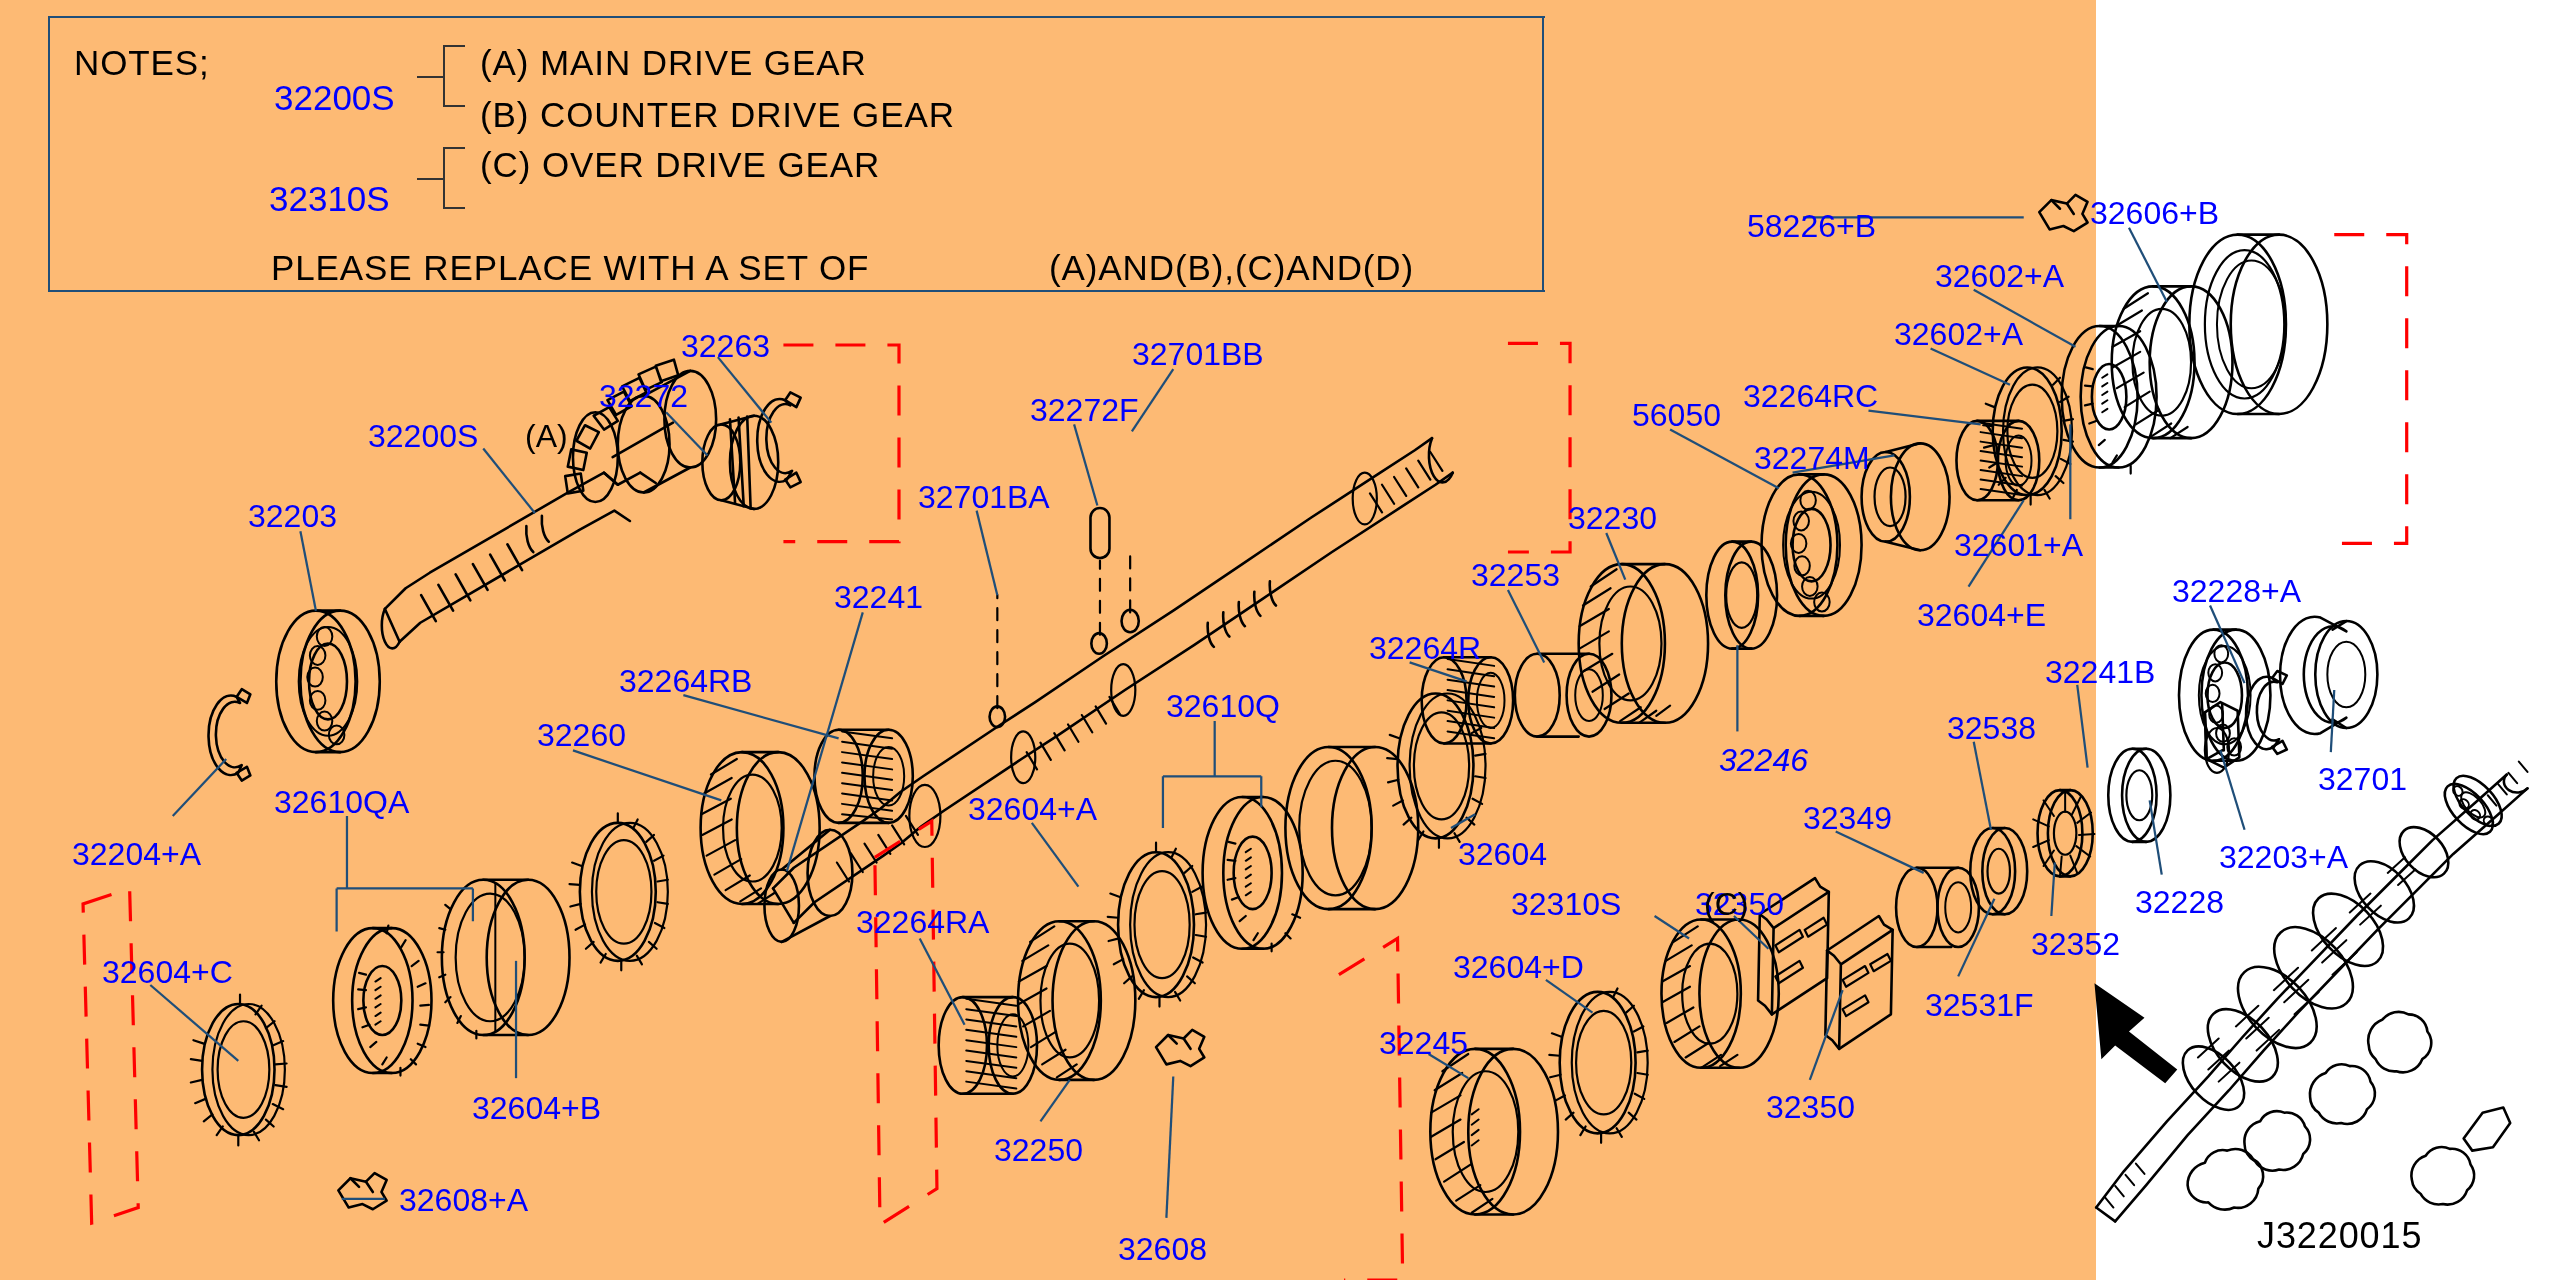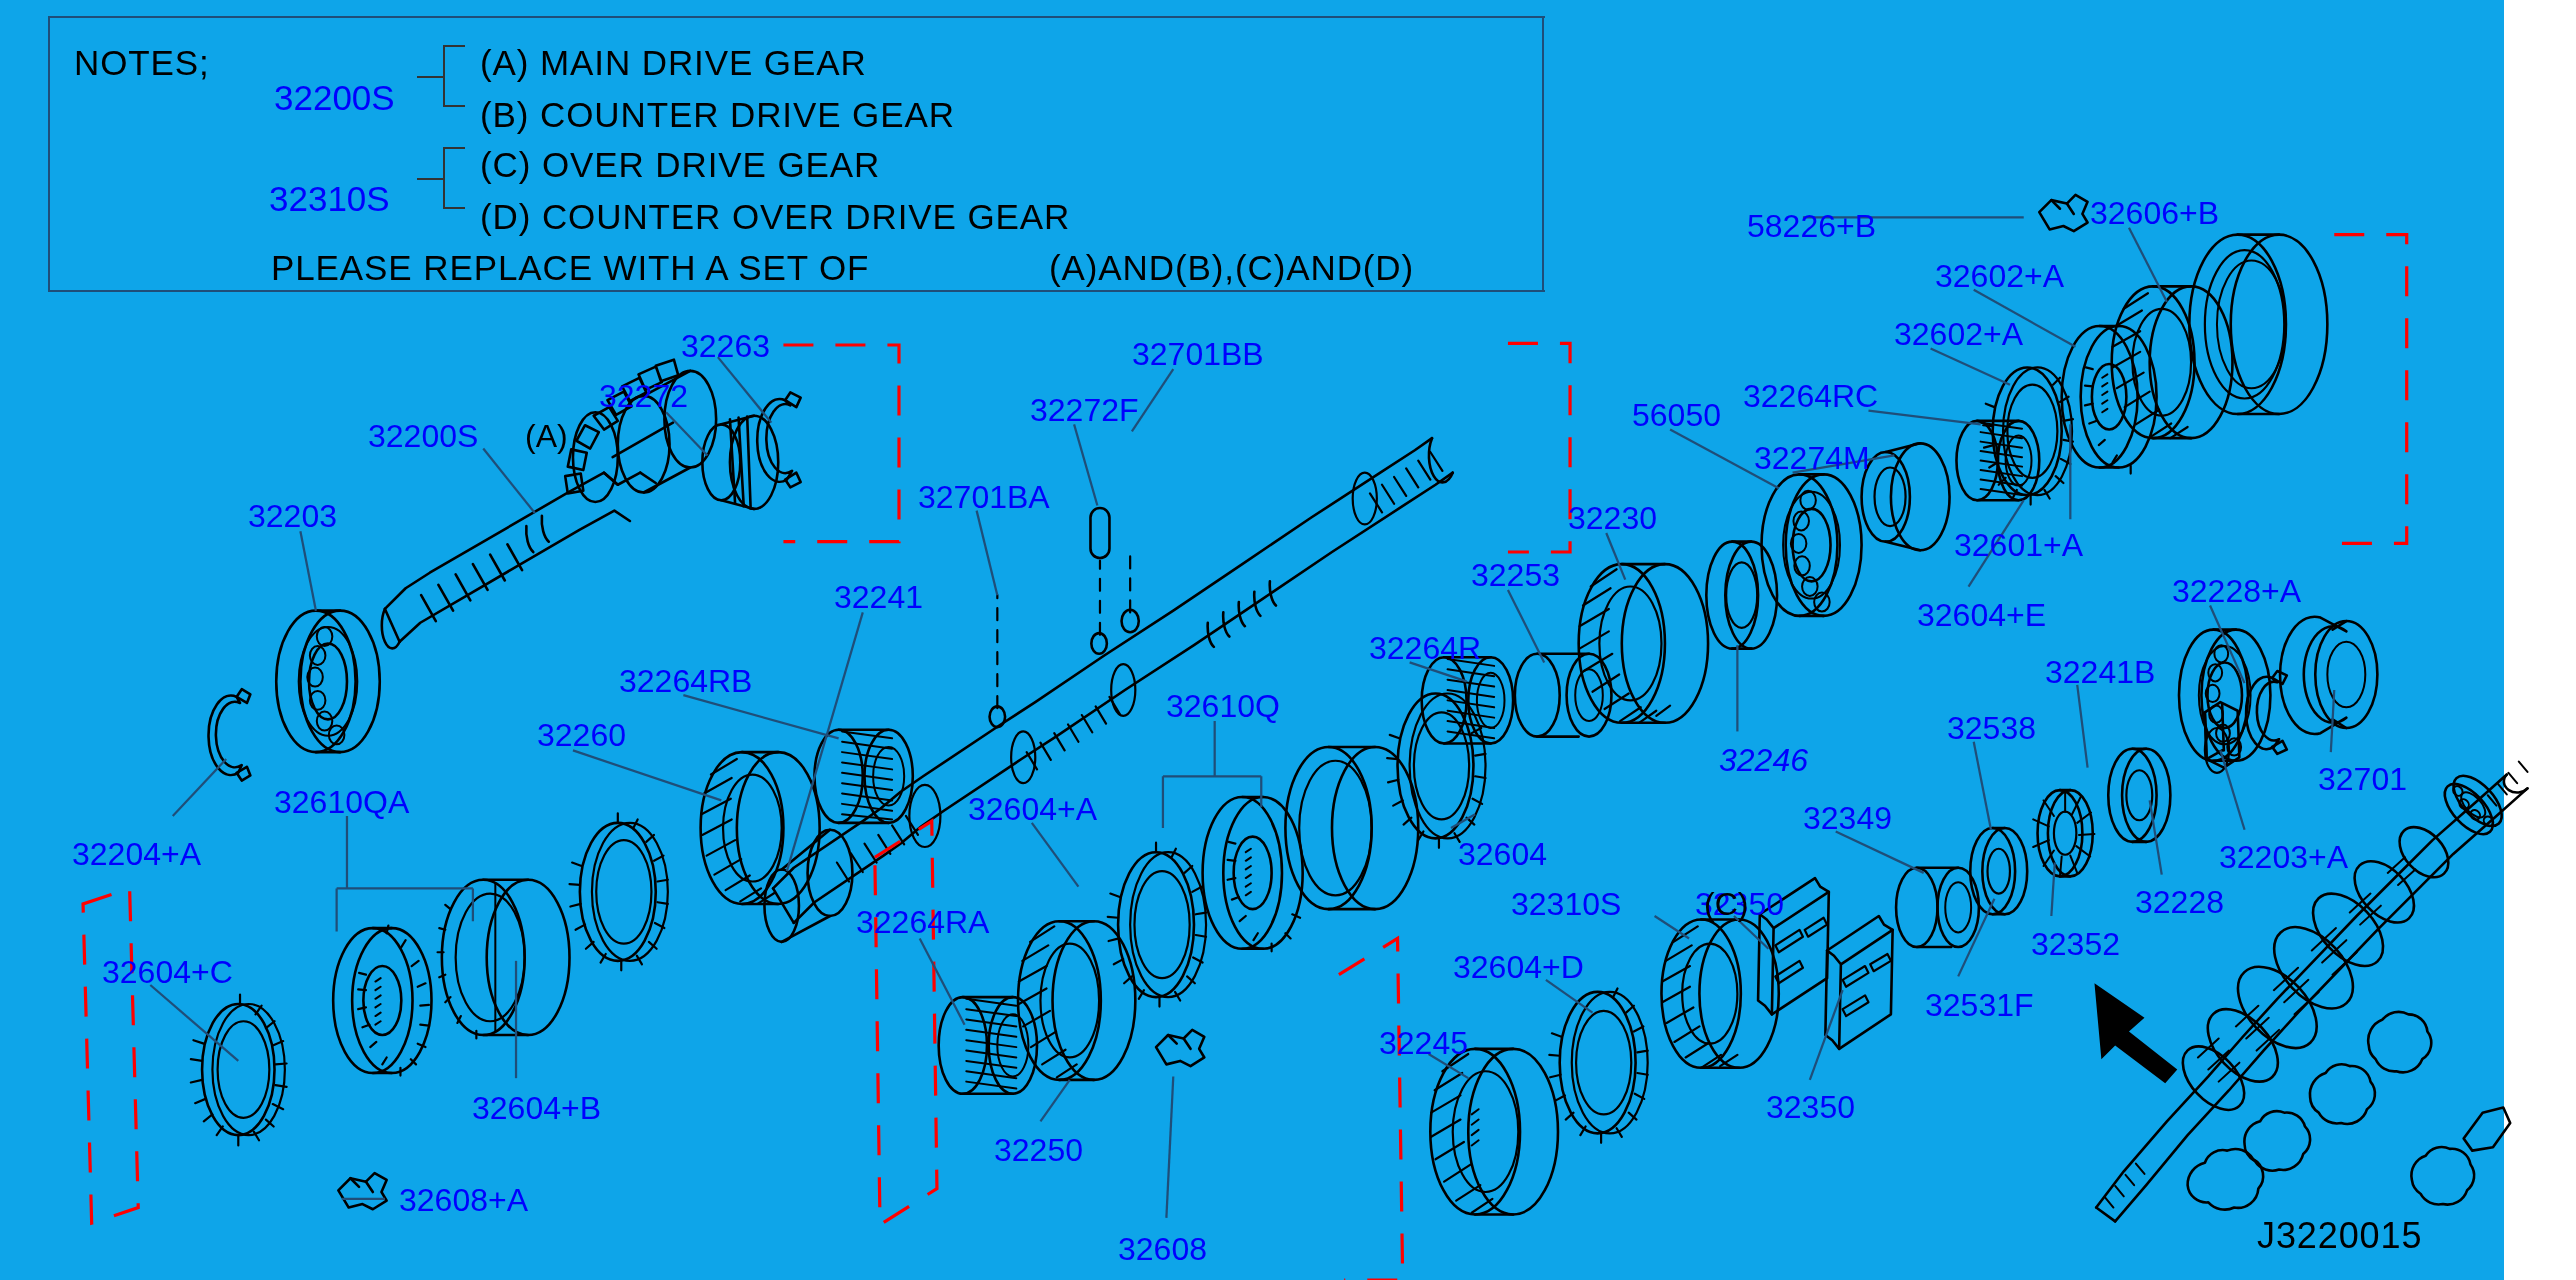--- a/index.html
+++ b/index.html
@@ -1,20 +1,20 @@
 <!DOCTYPE html>
 <html style="font-size:14px"><head>
 <meta charset="utf-8">
 <title>Transmission Gear Parts Diagram</title>
 <style>
   html,body{margin:0;padding:0;background:#ffffff;}
   body{width:2576px;height:1280px;position:relative;overflow:hidden;
        font-family:"Liberation Sans","DejaVu Sans",sans-serif;}
 
-  #sheet{position:absolute;inset:0;width:2504px;height:1280px;background:#0ea5e9;}
+  #sheet{position:absolute;inset:0;width:2096px;height:1280px;background:#fdba74;}
   #notes-right-edge{position:absolute;left:1542px;top:15.5px;width:0;height:276px;
              border-left:2.6px solid #1f4e79;}
   #notes-top-edge{position:absolute;left:48px;top:15.5px;width:1497px;height:0;
              border-top:2.6px solid #1f4e79;}
   #notes-bottom-edge{position:absolute;left:48px;top:290px;width:1497px;height:0;
              border-top:2.6px solid #1f4e79;}
 
   .note-txt{position:absolute;white-space:nowrap;color:#000;
             font-size:35px;letter-spacing:0.9px;font-weight:400;}
   .note-pn{position:absolute;white-space:nowrap;color:#0000ff;font-size:35px;}
@@ -686,21 +686,20 @@
   <div class="note-txt" style="left:480px;top:95px;">(B)  COUNTER  DRIVE  GEAR</div>
 
   <div class="note-pn" style="left:269px;top:179px;">32310S</div>
   <div class="brace" style="left:431px;top:147px;width:43px;height:62px;">
     <span class="stem"></span>
       <span class="v"></span>
       <span class="t"></span>
       <span class="b"></span>
   </div>
   <div class="note-txt" style="left:480px;top:145px;">(C)  OVER  DRIVE  GEAR</div>
-  <div class="note-txt" style="left:480px;top:197px;">(D)  COUNTER  OVER  DRIVE  GEAR</div>
 
   <div class="note-txt" style="left:271px;top:248px;text-align:right;">PLEASE  REPLACE  WITH  A  SET  OF</div>
   <div class="note-txt" style="left:1049px;top:248px;">(A)AND(B),(C)AND(D)</div>
 
   <svg style="position:absolute;left:0;top:0;width:2576px;height:1280px;pointer-events:none" viewBox="0 0 2986 1484" width="2576" height="1280">
     <g stroke="#1f4e79" stroke-width="2.6" fill="none">
       <path d="M560,520 L620,595"></path>
       <path d="M772,478 L820,528"></path>
       <path d="M832,414 L894,490"></path>
       <path d="M348,616 L366,708"></path>

